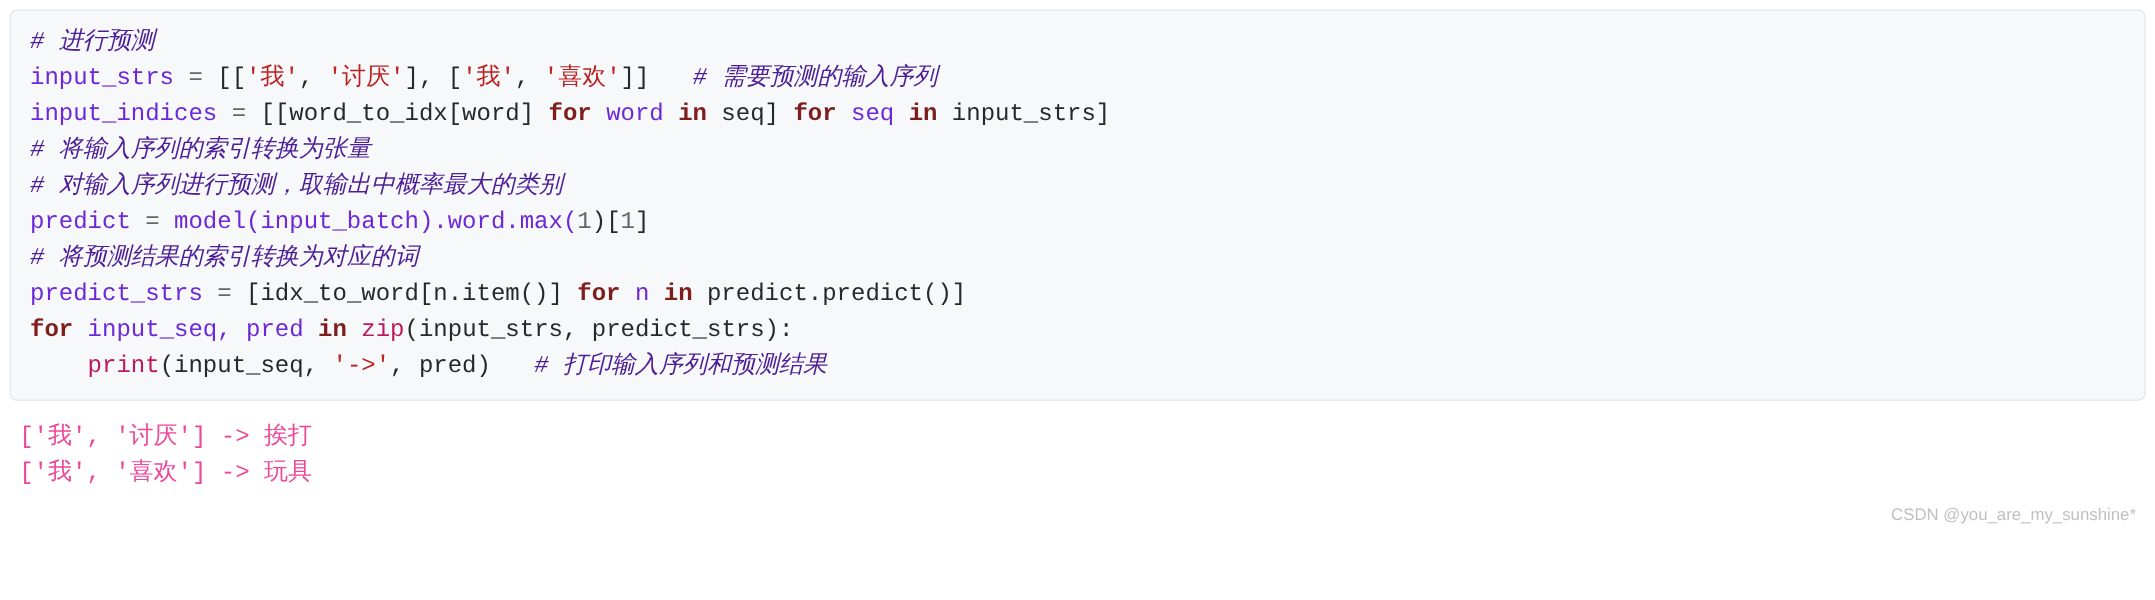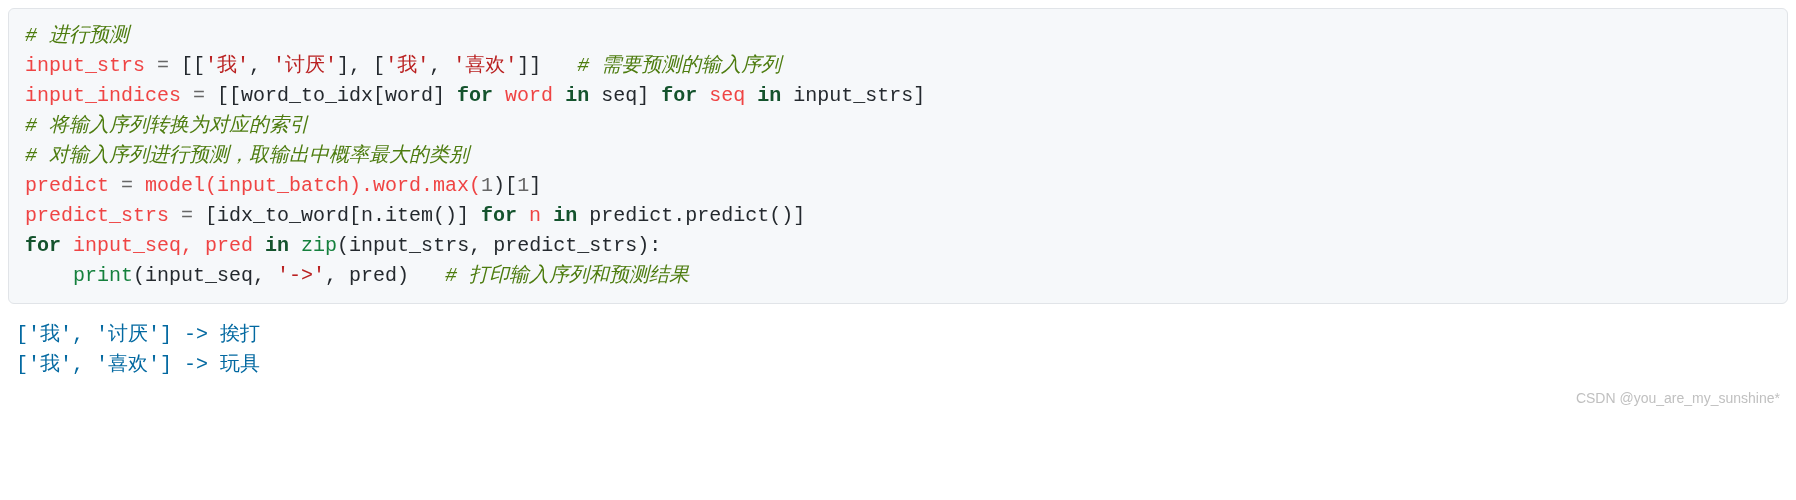--- a/index.html
+++ b/index.html
@@ -25,49 +25,50 @@
     .code-line {
       white-space: pre;
       color: #24292e;
     }
     .output-block {
       padding: 4px 16px;
       font-family: "Consolas", "Monaco", "Courier New", monospace;
     }
     .output-line {
       white-space: pre;
-      color: #0369a1;
+      color: #ec4899;
     }
     .watermark {
       text-align: right;
       color: #c0c0c0;
       font-size: 14px;
       padding: 4px 16px;
       font-family: Arial, sans-serif;
     }
     
-    .comment { color: #4d7c0f; font-style: italic; }
-    .keyword { color: #14532d; font-weight: bold; }
+    .comment { color: #4c1d95; font-style: italic; }
+    .keyword { color: #7f1d1d; font-weight: bold; }
     .string { color: #ba2121; }
     .number { color: #666666; }
-    .builtin { color: #15803d; }
+    .builtin { color: #be185d; }
     .operator { color: #666666; }
     .punct { color: #24292e; }
-    .name { color: #ef4444; }
+    .name { color: #6d28d9; }
   </style>
 </head>
 <body>
 
 <div class="code-block">
   <div class="code-line"><span class="comment"># 进行预测</span></div>
   <div class="code-line"><span class="name">input_strs </span><span class="operator">=</span><span class="punct"> [[</span><span class="string">'我'</span><span class="punct">, </span><span class="string">'讨厌'</span><span class="punct">], [</span><span class="string">'我'</span><span class="punct">, </span><span class="string">'喜欢'</span><span class="punct">]]   </span><span class="comment"># 需要预测的输入序列</span></div>
   <div class="code-line"><span class="name">input_indices </span><span class="operator">=</span><span class="punct"> [[word_to_idx[word] </span><span class="keyword">for</span><span class="name"> word </span><span class="keyword">in</span><span class="punct"> seq] </span><span class="keyword">for</span><span class="name"> seq </span><span class="keyword">in</span><span class="punct"> input_strs]</span></div>
-  <div class="code-line"><span class="comment"># 将输入序列转换为对应的索引</span></div>
+  <div class="code-line"><span class="comment"># 将输入序列的索引转换为张量</span></div>
   <div class="code-line"><span class="comment"># 对输入序列进行预测，取输出中概率最大的类别</span></div>
   <div class="code-line"><span class="name">predict </span><span class="operator">=</span><span class="name"> model(input_batch).word.max(</span><span class="number">1</span><span class="punct">)[</span><span class="number">1</span><span class="punct">]</span></div>
+  <div class="code-line"><span class="comment"># 将预测结果的索引转换为对应的词</span></div>
   <div class="code-line"><span class="name">predict_strs </span><span class="operator">=</span><span class="punct"> [idx_to_word[n.item()] </span><span class="keyword">for</span><span class="name"> n </span><span class="keyword">in</span><span class="punct"> predict.predict()]</span></div>
   <div class="code-line"><span class="keyword">for</span><span class="name"> input_seq, pred </span><span class="keyword">in</span><span class="name"> </span><span class="builtin">zip</span><span class="punct">(input_strs, predict_strs):</span></div>
   <div class="code-line"><span>    </span><span class="builtin">print</span><span class="punct">(input_seq, </span><span class="string">'-&gt;'</span><span class="punct">, pred)   </span><span class="comment"># 打印输入序列和预测结果</span></div>
 </div>
 
 <div class="output-block">
   <div class="output-line">['我', '讨厌'] -&gt; 挨打</div>
   <div class="output-line">['我', '喜欢'] -&gt; 玩具</div>
 </div>
 

